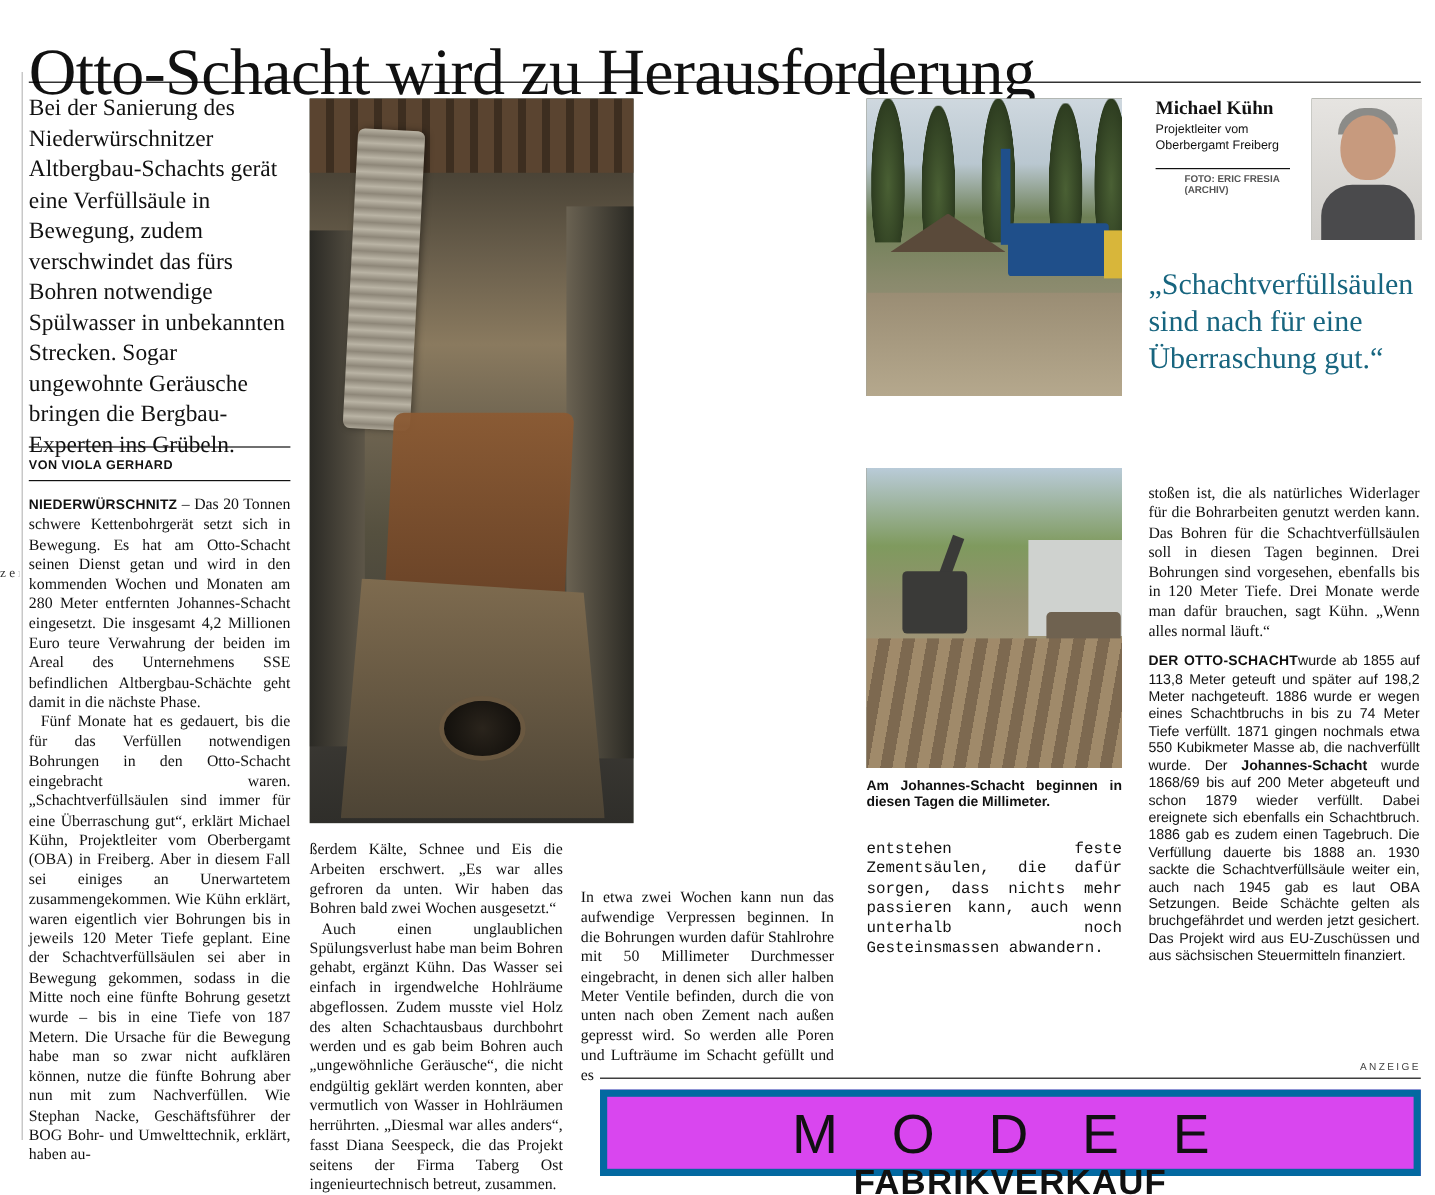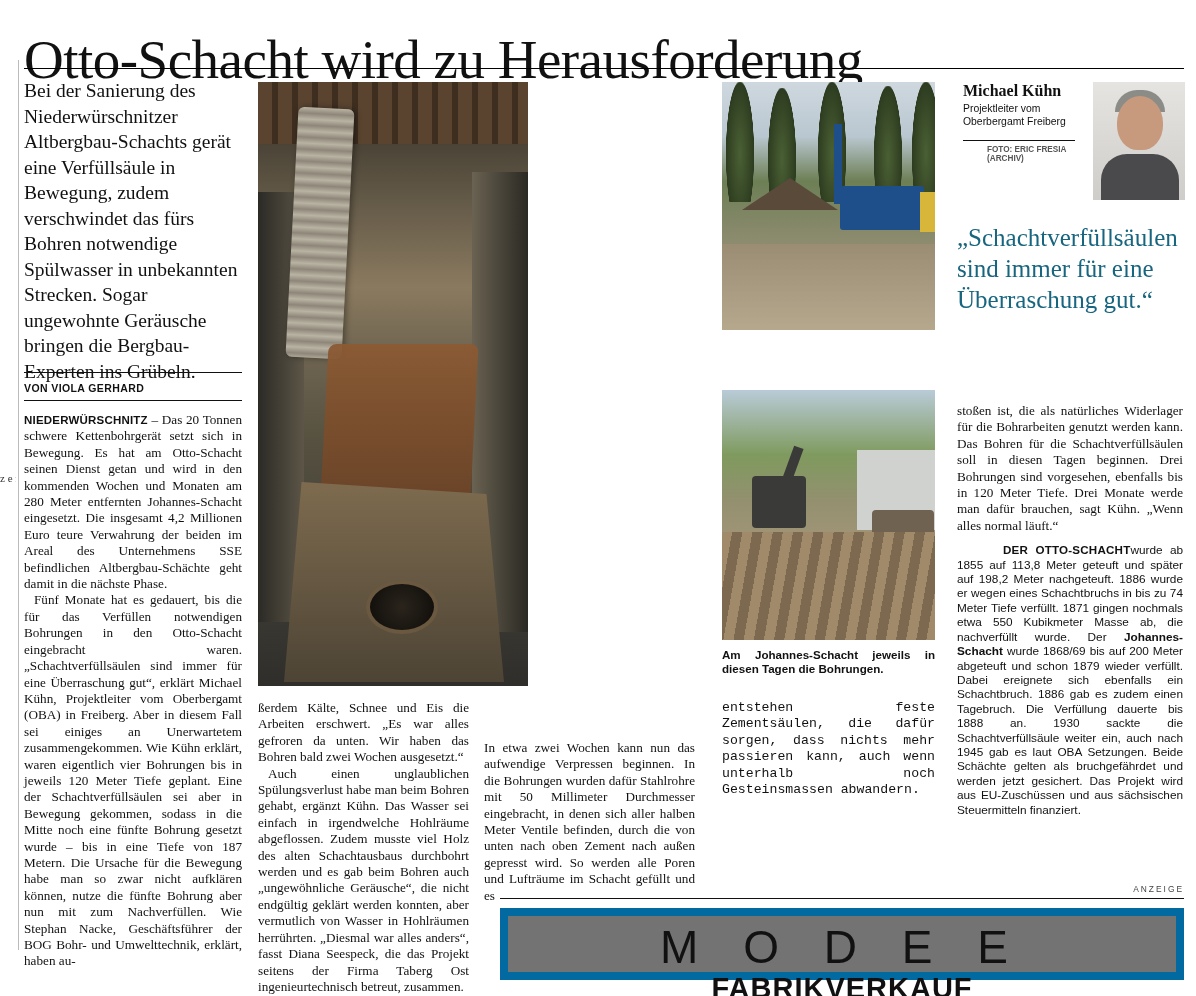--- a/index.html
+++ b/index.html
@@ -99,34 +99,34 @@
   .portrait-rule{width:112px;height:1px;background:#111;margin:12px 0 4px 0;}
   .portrait-credit{font-family:"Liberation Sans", sans-serif;font-size:8.2px;font-weight:bold;color:#555;margin-left:24px;}
 
   .pullquote{
     position:absolute;left:957px;top:222px;width:232px;
     font-family:"Liberation Serif", serif;
     font-size:25px;line-height:31px;color:#17657f;
   }
 
   .infobox{margin-top:9px;}
-  .infohead{font-family:"Liberation Sans", sans-serif;font-weight:bold;font-size:11.6px;letter-spacing:.2px;margin-left:46px;}
+  .infohead{font-family:"Liberation Sans", sans-serif;font-weight:bold;font-size:11.6px;letter-spacing:.2px;}
   .infobox .txt{font-family:"Liberation Sans", sans-serif;font-size:11.8px;line-height:14.4px;text-align:justify;}
   .infobox .txt b{font-weight:bold;}
 
   
   .anzeige{
     position:absolute;right:12px;top:884px;
     font-family:"Liberation Sans", sans-serif;
     font-size:8.4px;letter-spacing:2px;color:#444;
   }
   .ad-rule{position:absolute;left:500px;top:898px;width:684px;height:1px;background:#111;}
   .ad{
     position:absolute;left:500px;top:908px;width:684px;height:72px;
-    background:#737373;border:8px solid #0369a1;box-sizing:border-box;
+    background:#d946ef;border:6px solid #0369a1;box-sizing:border-box;
   }
   .ad-inner{position:relative;width:100%;height:100%;}
   .ad-title{
     position:absolute;left:0;right:0;top:4px;text-align:center;
     font-family:"Liberation Sans", sans-serif;
     font-size:46px;letter-spacing:16px;color:#111;font-weight:normal;
   }
   .ad-sub{
     position:absolute;left:0;right:0;top:56px;text-align:center;
     font-family:"Liberation Sans", sans-serif;
@@ -259,38 +259,38 @@
   <div class="photo" id="photo-joh">
     <div class="joh-art">
       <div class="bldg"></div>
       <div class="excarm"></div>
       <div class="exc"></div>
       <div class="pile"></div>
       <div class="planks"></div>
     </div>
   </div>
   <div class="cap" id="cap-joh">
-    <span>Am Johannes-Schacht jeweils in diesen Tagen die Bohrungen.</span>
+    <span>Am Johannes-Schacht beginnen in diesen Tagen die Millimeter.</span>
   </div>
 
   <div class="portrait-block">
     <div class="portrait-name">Michael Kühn</div>
     <div class="portrait-role">Projektleiter vom Oberbergamt Freiberg</div>
     <div class="portrait-rule"></div>
     <div class="portrait-credit">FOTO: ERIC FRESIA (ARCHIV)</div>
   </div>
   <div class="photo" id="photo-portrait">
     <div class="por-art">
       <div class="hair"></div>
       <div class="head"></div>
       <div class="body"></div>
     </div>
   </div>
 
-  <div class="pullquote">„Schachtverfüllsäulen sind immer für eine Überraschung gut.“</div>
+  <div class="pullquote">„Schachtverfüllsäulen sind nach für eine Überraschung gut.“</div>
 
   <div class="anzeige">ANZEIGE</div>
   <div class="ad-rule"></div>
   <div class="ad">
     <div class="ad-inner">
       <div class="ad-title">M O D E E</div>
       <div class="ad-sub">FABRIKVERKAUF</div>
     </div>
   </div>
 

